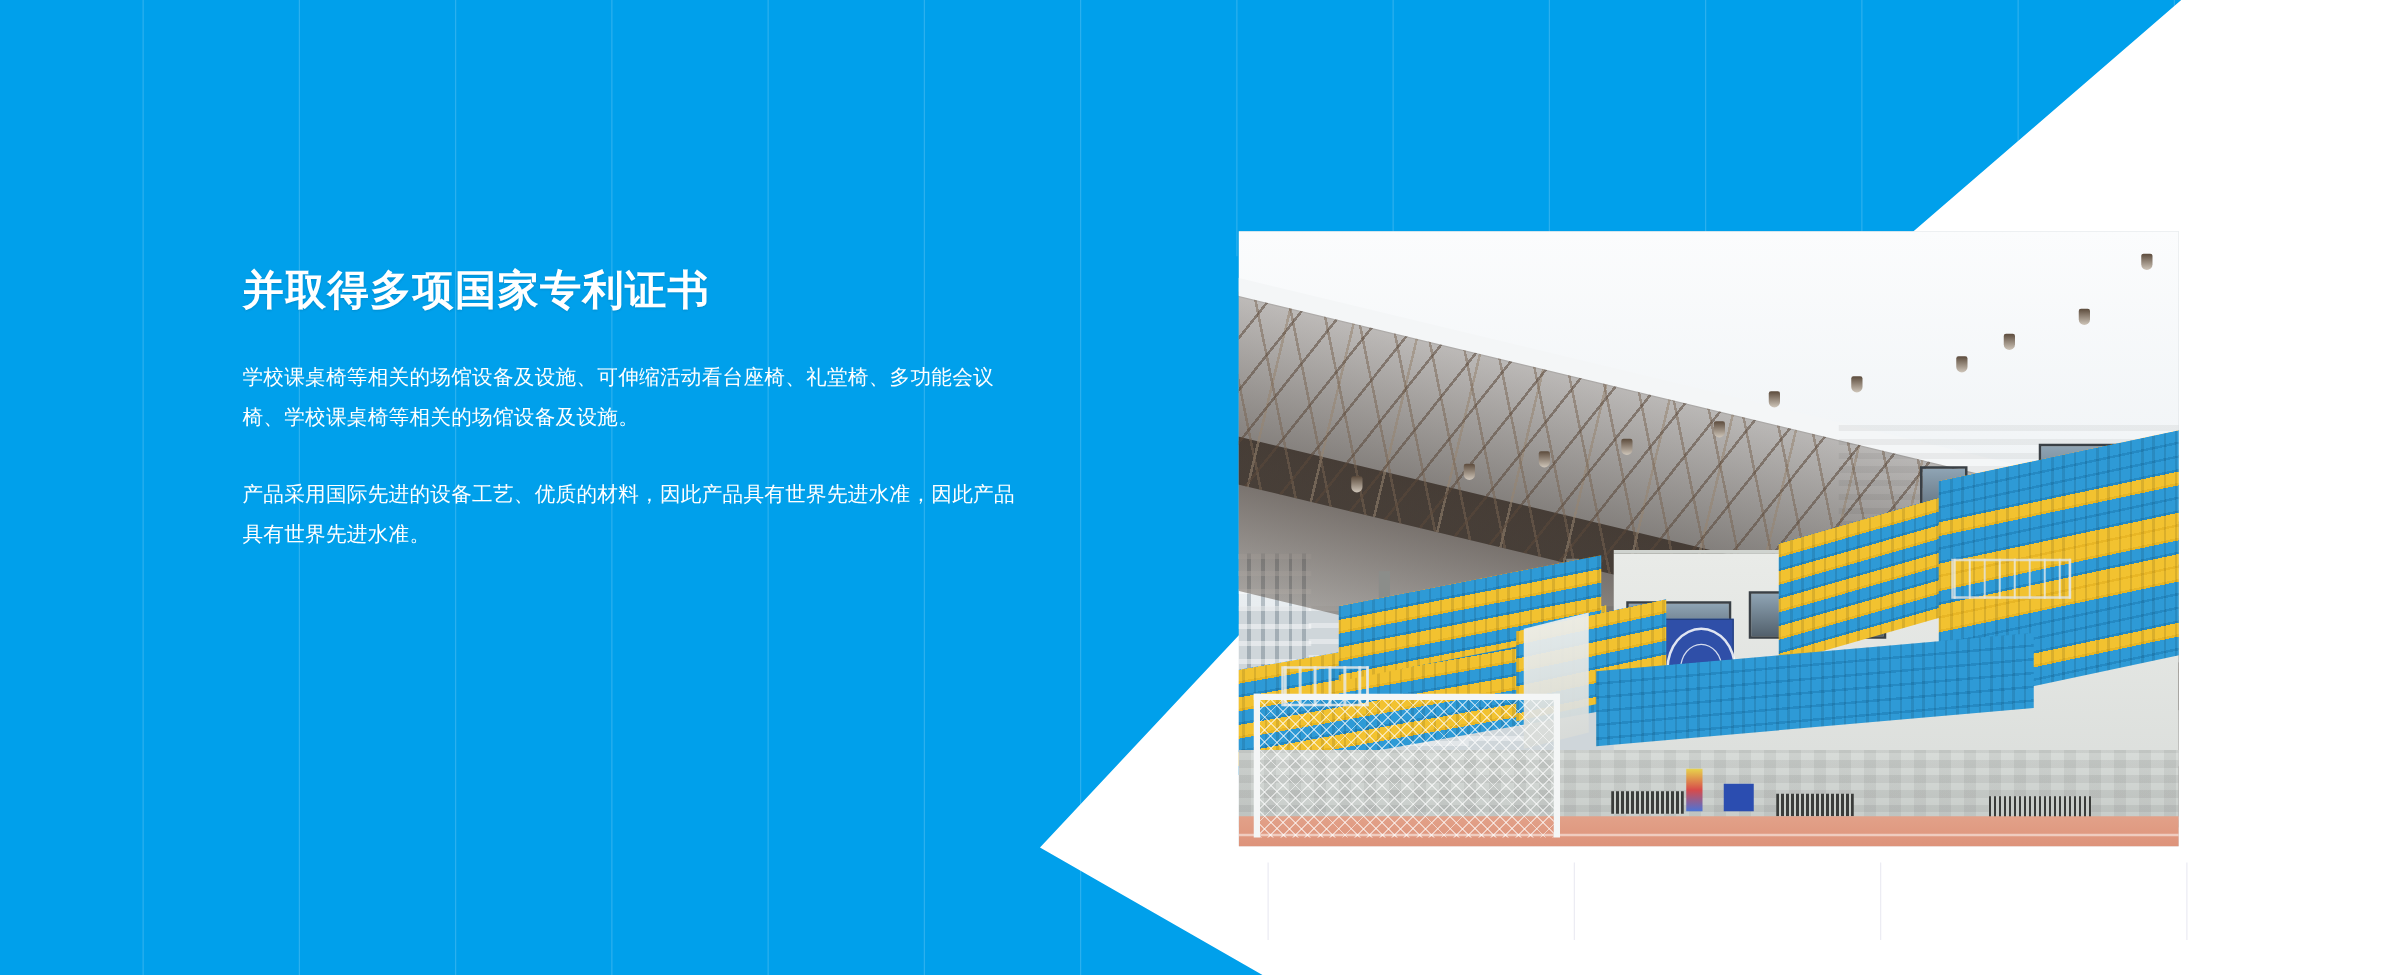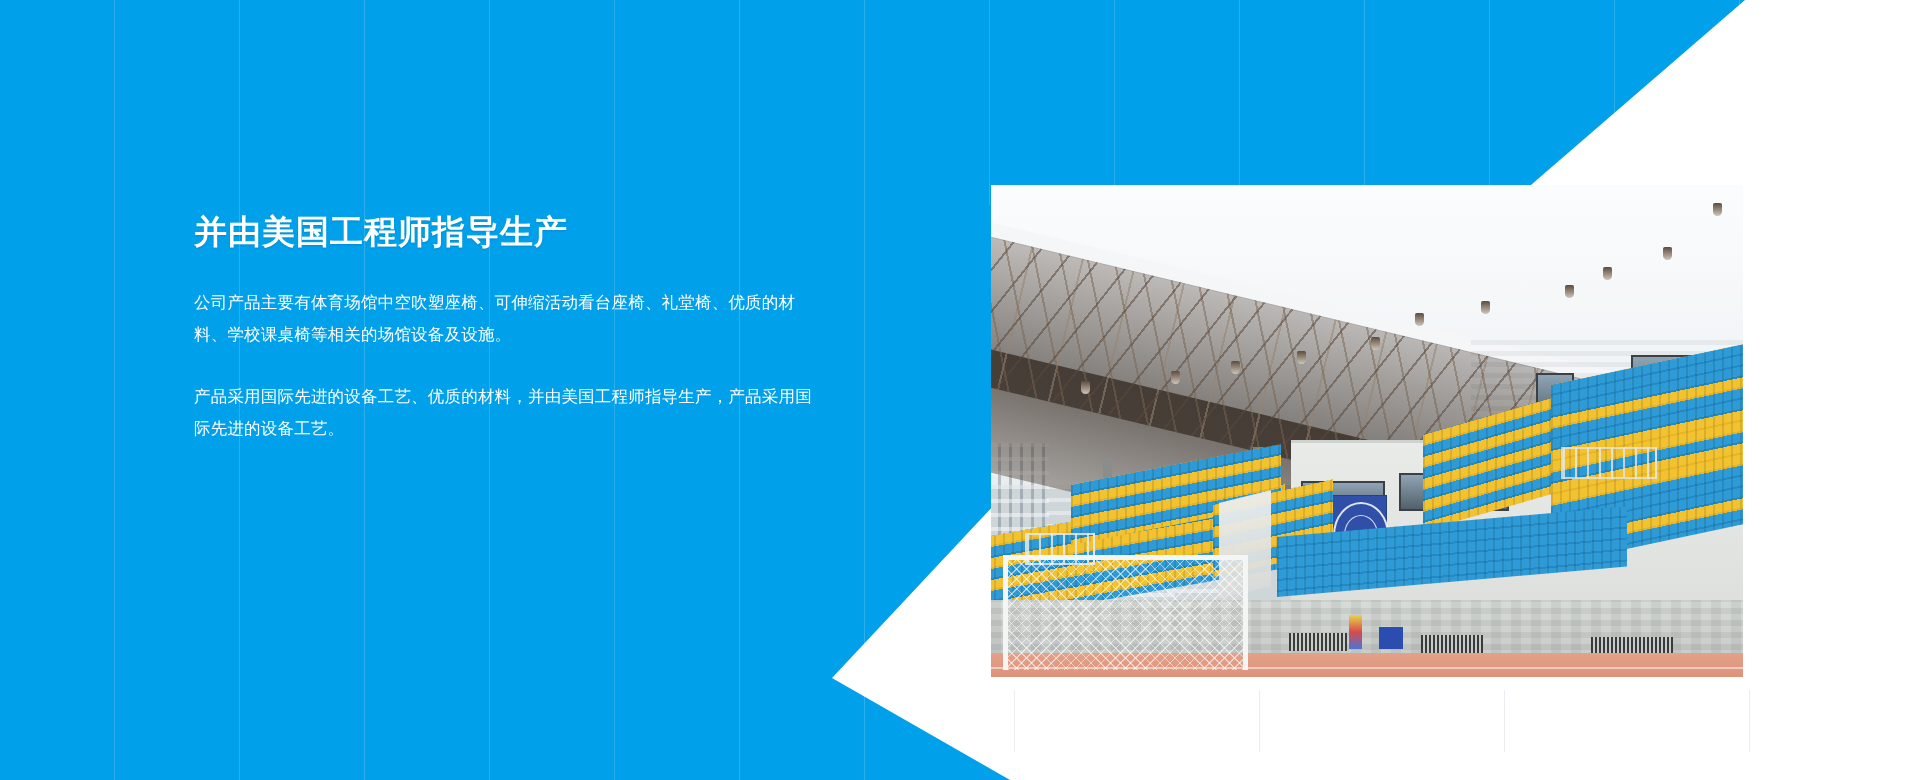--- a/index.html
+++ b/index.html
@@ -202,23 +202,23 @@
     <div class="vline" style="left:1614px;height:130px"></div>
     <div class="vline" style="left:1739px;height:40px"></div>
 
     <div class="vline dark" style="left:1014px;top:690px;height:62px"></div>
     <div class="vline dark" style="left:1259px;top:690px;height:62px"></div>
     <div class="vline dark" style="left:1504px;top:690px;height:62px"></div>
     <div class="vline dark" style="left:1749px;top:690px;height:62px"></div>
   </div>
 
   <div class="copy">
-    <h1 class="headline">并由美国工程师指导生产</h1>
-    <p class="para">公司产品主要有体育场馆中空吹塑座椅、可伸缩活动看台座椅、礼堂椅、优质的材料、学校课桌椅等相关的场馆设备及设施。</p>
-    <p class="para">产品采用国际先进的设备工艺、优质的材料，并由美国工程师指导生产，产品采用国际先进的设备工艺。</p>
+    <h1 class="headline">并取得多项国家专利证书</h1>
+    <p class="para">学校课桌椅等相关的场馆设备及设施、可伸缩活动看台座椅、礼堂椅、多功能会议椅、学校课桌椅等相关的场馆设备及设施。</p>
+    <p class="para">产品采用国际先进的设备工艺、优质的材料，因此产品具有世界先进水准，因此产品具有世界先进水准。</p>
   </div>
 
   <div class="photo">
     <div class="ph-layer sky"></div>
 
     <div class="ph-layer bldg" style="left:-4px; top:258px; width:62px; height:200px;
                 background-image:repeating-linear-gradient(0deg, rgba(255,255,255,.45) 0 4px, rgba(0,0,0,0) 4px 14px), repeating-linear-gradient(90deg, rgba(60,80,95,.3) 0 3px, rgba(0,0,0,0) 3px 11px);"></div>
     <div class="ph-layer bldg" style="left:56px; top:300px; width:46px; height:160px;
                 background-image:repeating-linear-gradient(0deg, rgba(255,255,255,.40) 0 4px, rgba(0,0,0,0) 4px 13px);"></div>
     <div class="ph-layer bldg" style="left:100px; top:330px; width:84px; height:130px;

